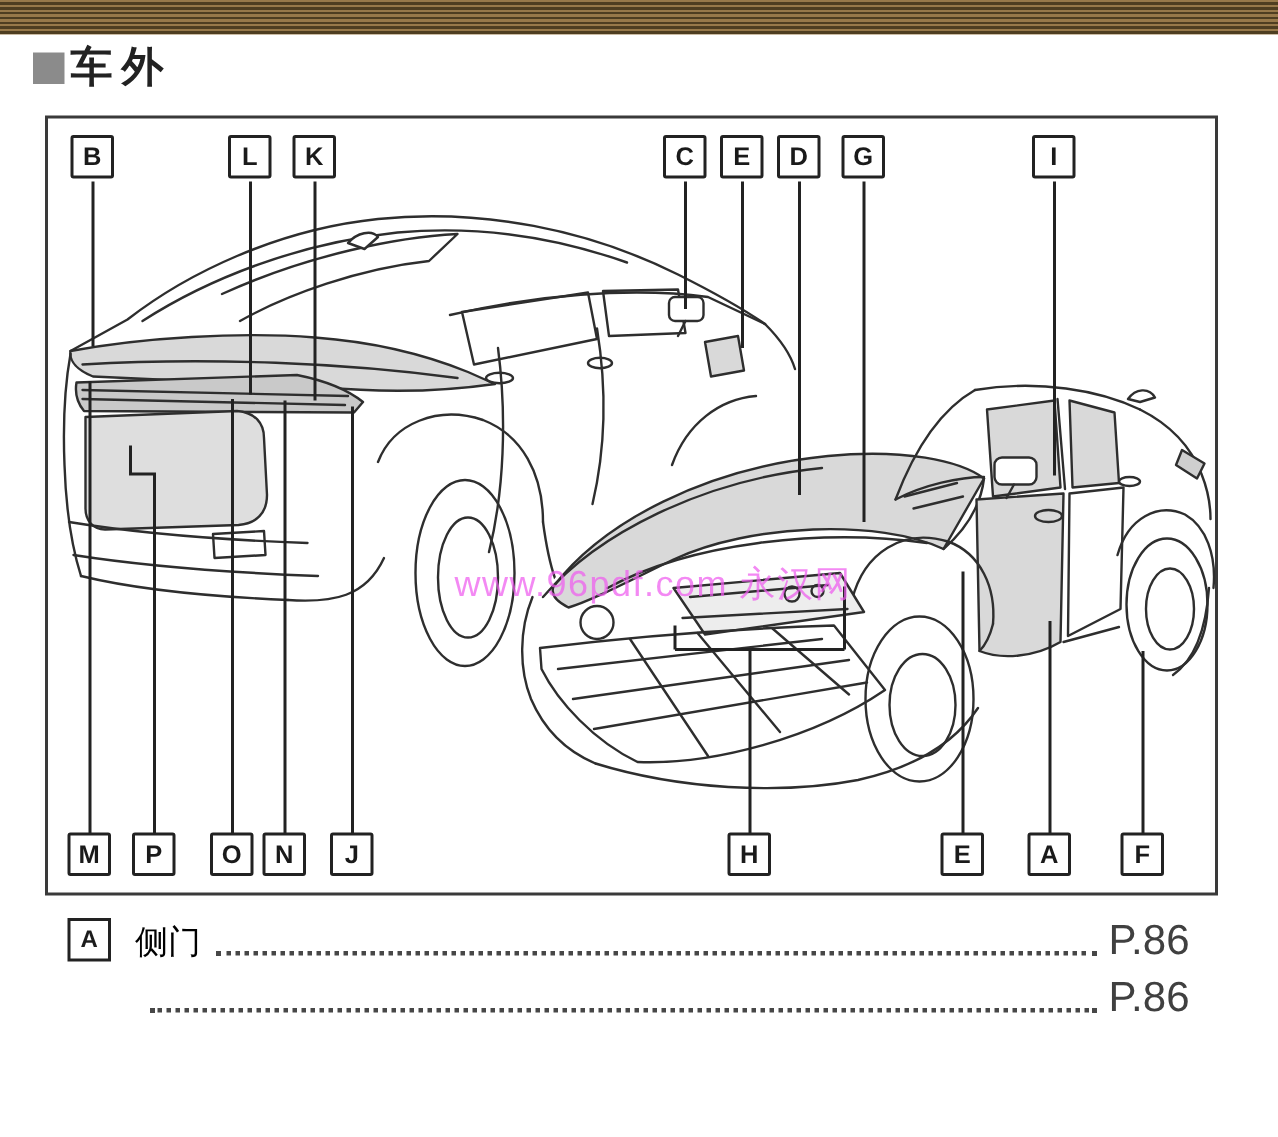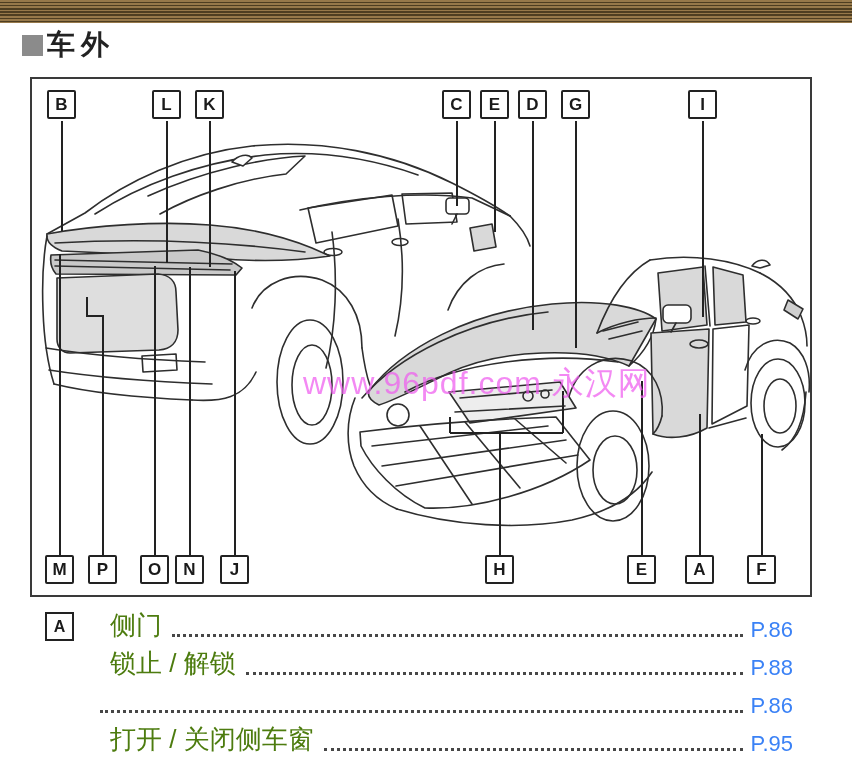--- a/index.html
+++ b/index.html
@@ -24,35 +24,35 @@
   }
   svg.art{position:absolute;left:0;top:0;width:852px;height:758px;pointer-events:none;}
   
   .co{
     position:absolute;width:25px;height:25px;border:2.5px solid #222;border-radius:2px;
     background:#fff;display:flex;align-items:center;justify-content:center;
     font-size:17px;font-weight:bold;color:#1a1a1a;z-index:5;
   }
   
   .wm{
-    position:absolute;left:303px;top:362px;z-index:6;
-    font-size:32px;letter-spacing:1px;color:rgba(238,92,238,0.72);white-space:nowrap;
+    position:absolute;left:303px;top:373px;z-index:6;
+    font-size:24px;letter-spacing:1px;color:rgba(238,92,238,0.72);white-space:nowrap;
   }
   
   .index{position:absolute;left:45px;top:606px;width:748px;}
   .idx-row{display:flex;align-items:flex-end;height:38px;}
   .idx-key{
     width:25px;height:25px;border:2px solid #222;background:#fff;flex:0 0 auto;
     display:flex;align-items:center;justify-content:center;
     font-size:16px;font-weight:bold;margin:0 16px 3px 0;
   }
   .idx-key-spacer{width:45px;flex:0 0 auto;}
-  .idx-label{font-size:26px;color:#4d7c0f;white-space:nowrap;flex:0 0 auto;padding-bottom:1px;margin-left:20px;}
+  .idx-label{font-size:22px;color:#000000;white-space:nowrap;flex:0 0 auto;padding-bottom:1px;}
   .dots{flex:1 1 auto;border-bottom:3px dotted #474747;margin:0 8px 7px 10px;min-width:20px;}
-  .idx-page{font-size:22px;color:#3b82f6;flex:0 0 auto;padding-bottom:1px;}
+  .idx-page{font-size:28px;color:#404040;flex:0 0 auto;padding-bottom:1px;}
 </style>
 </head>
 <body>
 
 <div class="topbar"></div>
 
 <div class="heading">
   <span class="sq"></span>
   <span class="ttl">车外</span>
 </div>
@@ -205,28 +205,16 @@
 
 <div class="index">
   <div class="idx-row">
     <span class="idx-key">A</span>
     <span class="idx-label">侧门</span>
     <span class="dots"></span>
     <span class="idx-page">P.86</span>
   </div>
   <div class="idx-row">
     <span class="idx-key-spacer"></span>
-    <span class="idx-label">锁止 / 解锁</span>
-    <span class="dots"></span>
-    <span class="idx-page">P.88</span>
-  </div>
-  <div class="idx-row">
-    <span class="idx-key-spacer"></span>
     <span class="dots"></span>
     <span class="idx-page">P.86</span>
   </div>
-  <div class="idx-row">
-    <span class="idx-key-spacer"></span>
-    <span class="idx-label">打开 / 关闭侧车窗</span>
-    <span class="dots"></span>
-    <span class="idx-page">P.95</span>
-  </div>
 </div>
 
 </body></html>

